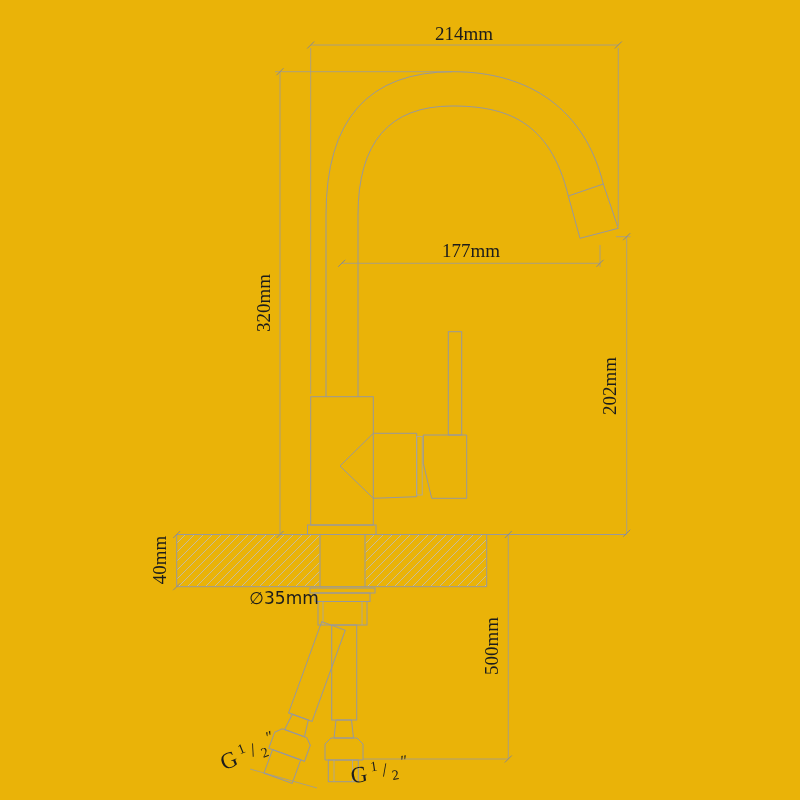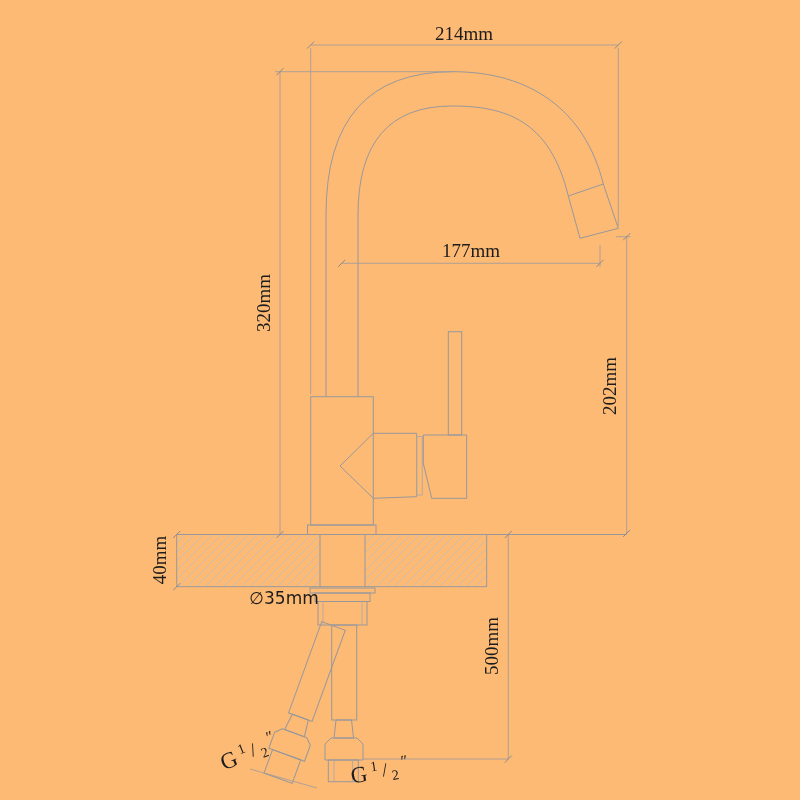--- a/index.html
+++ b/index.html
@@ -1,16 +1,16 @@
 <!DOCTYPE html>
 <html><head>
 <meta charset="utf-8">
 <style>
   html,body{margin:0;padding:0;background:#ffffff;}
-  .page{position:relative;width:800px;height:800px;background:#fdba74;overflow:hidden;}
+  .page{position:relative;width:800px;height:800px;background:#eab308;overflow:hidden;}
   svg{display:block;}
   .geo{fill:none;stroke:#98989c;stroke-width:1;}
   .geo-thin{fill:none;stroke:#a6a6aa;stroke-width:.8;}
   .dim{fill:none;stroke:#9a9a9e;stroke-width:.8;}
   .tick{stroke:#8a8a8e;stroke-width:1;}
   .dimtext{font-family:"Liberation Serif","DejaVu Serif",serif;font-size:19px;fill:#1c1c1c;}
   .dimtext-sym{font-family:"DejaVu Sans","Liberation Serif",serif;font-size:17px;fill:#1c1c1c;}
   .gtext{font-family:"Liberation Serif","DejaVu Serif",serif;fill:#1c1c1c;}
 </style>
 </head>

